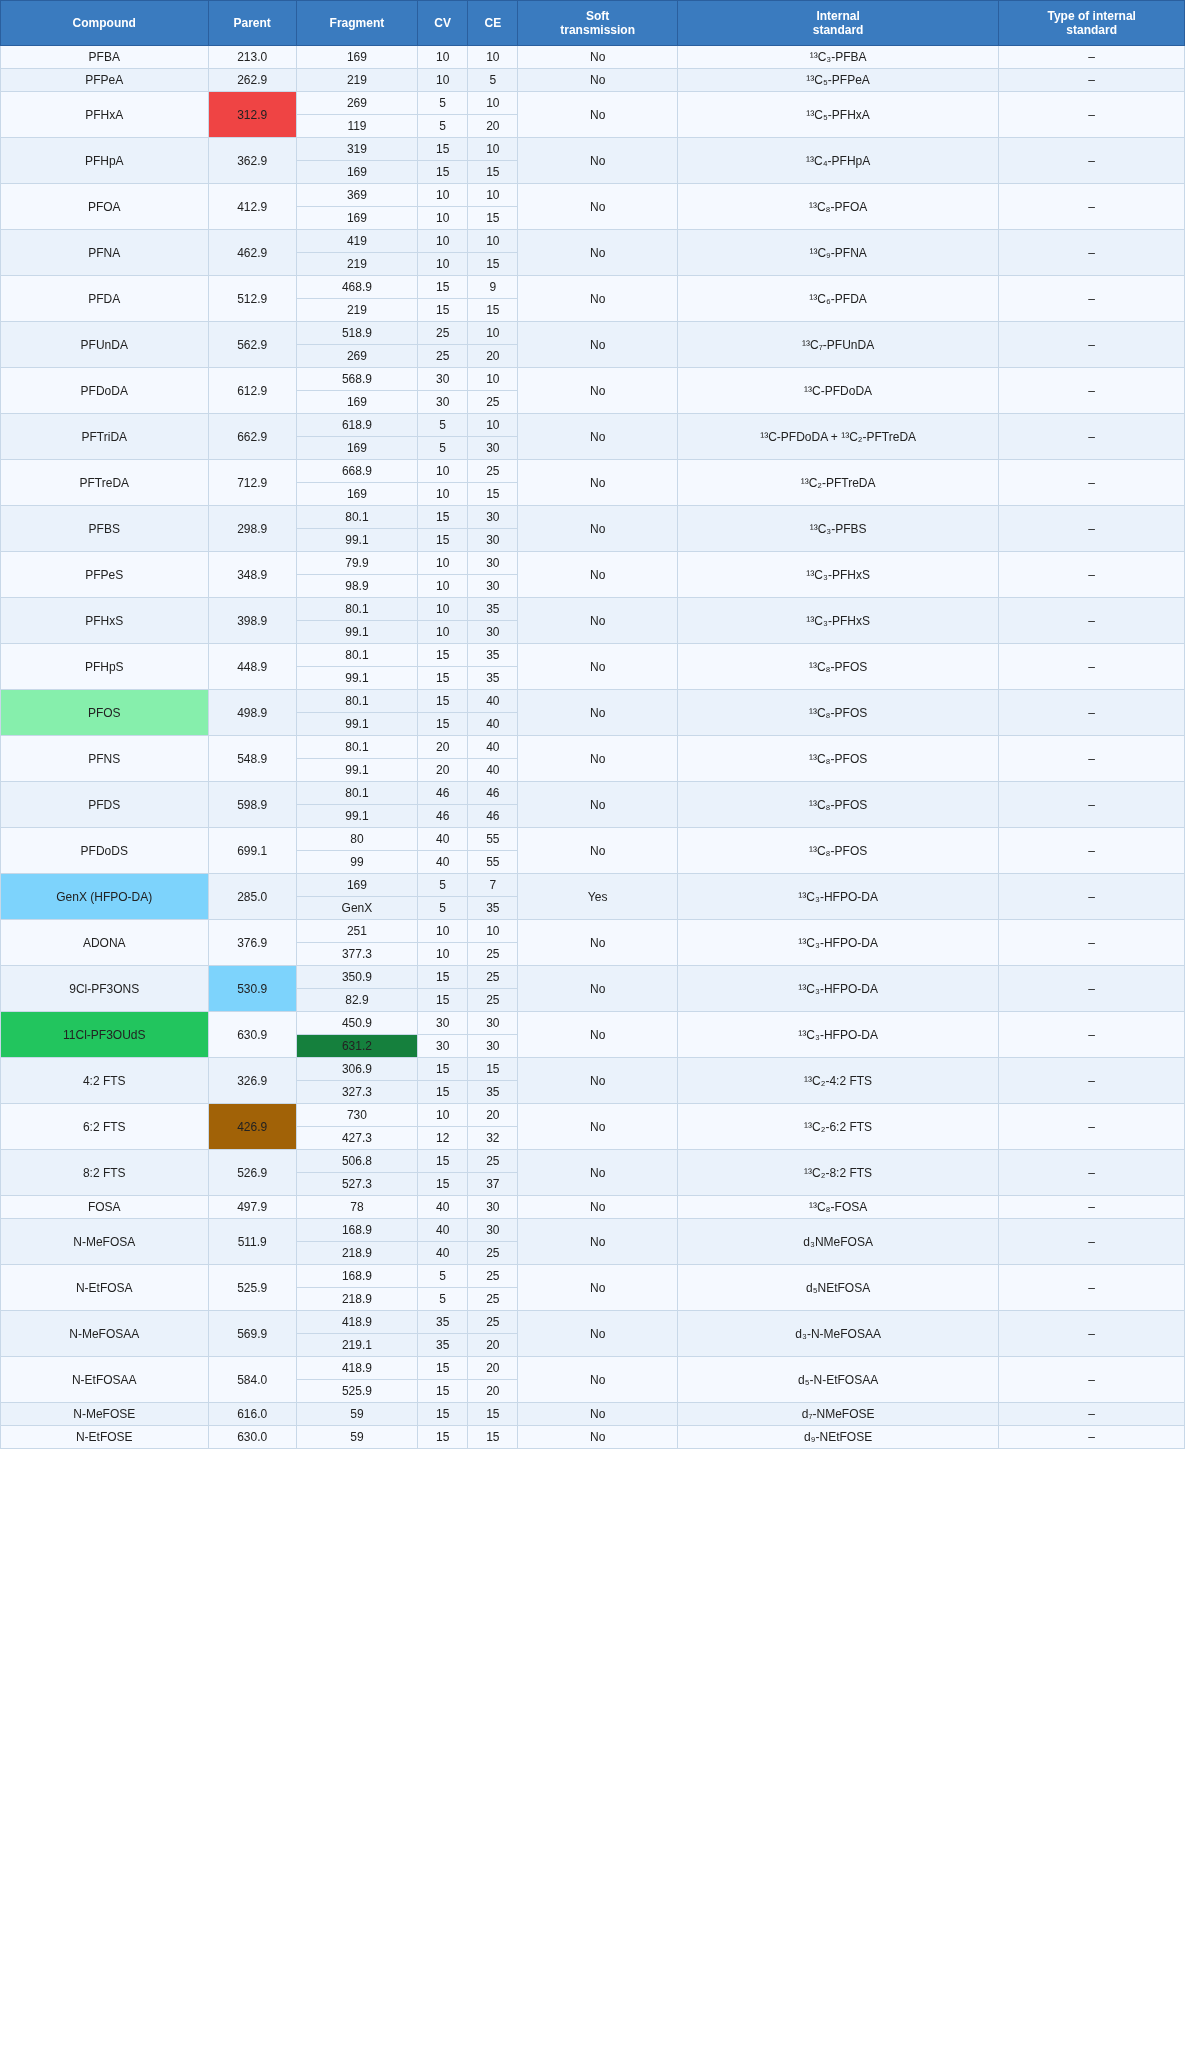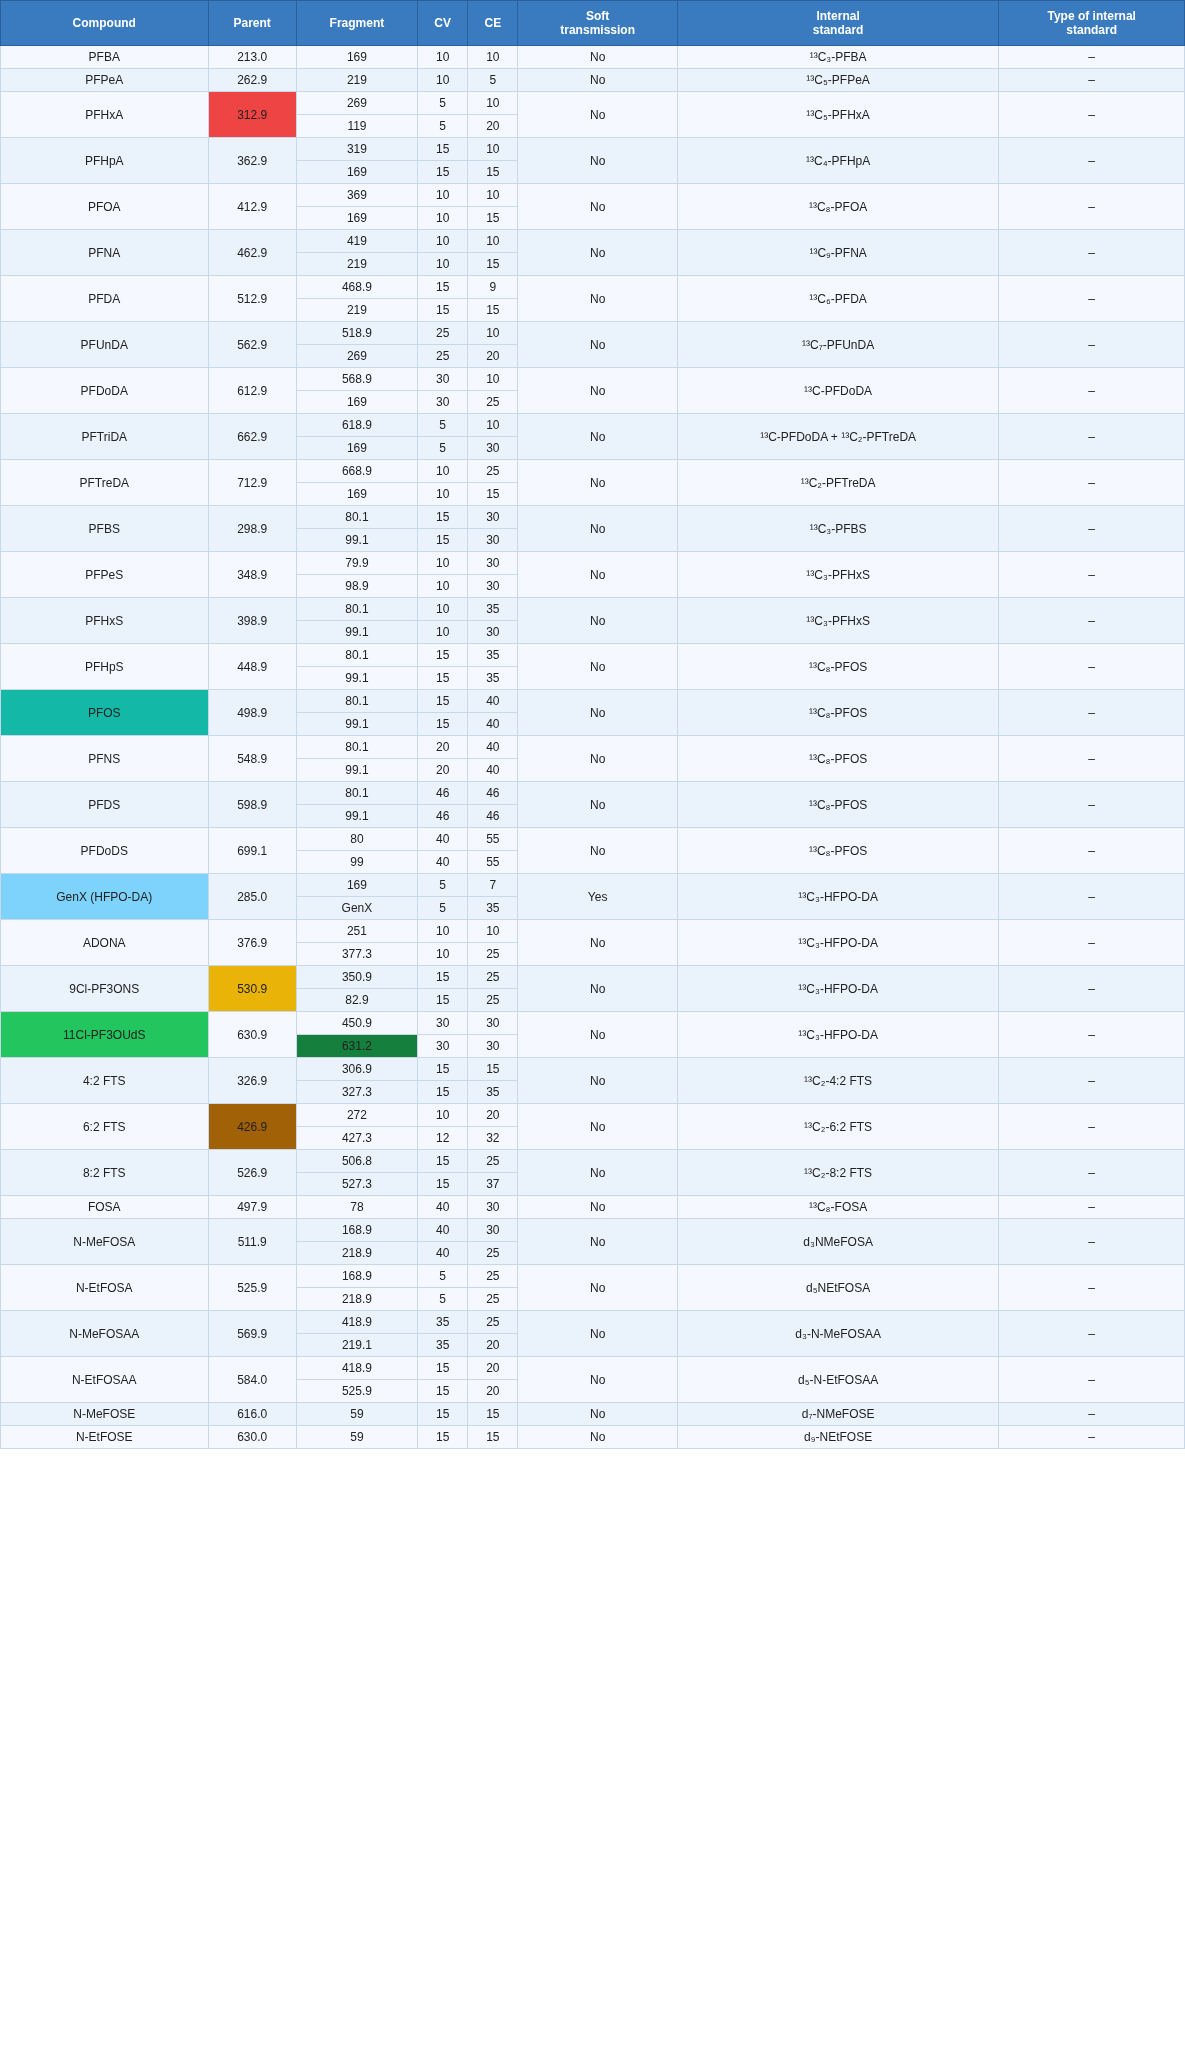--- a/index.html
+++ b/index.html
@@ -264,21 +264,21 @@
       <td rowspan="2" style="background:#f5f9ff">No</td>
       <td rowspan="2" style="background:#f5f9ff">¹³C₈-PFOS</td>
       <td rowspan="2" style="background:#f5f9ff">–</td>
     </tr>
       <tr>
       <td style="background:#f5f9ff">99.1</td>
       <td style="background:#f5f9ff">15</td>
       <td style="background:#f5f9ff">35</td>
     </tr>
       <tr>
-      <td rowspan="2" style="background:#14b8a6">PFOS</td>
+      <td rowspan="2" style="background:#86efac">PFOS</td>
       <td rowspan="2" style="background:#eaf2fb">498.9</td>
       <td style="background:#eaf2fb">80.1</td>
       <td style="background:#eaf2fb">15</td>
       <td style="background:#eaf2fb">40</td>
       <td rowspan="2" style="background:#eaf2fb">No</td>
       <td rowspan="2" style="background:#eaf2fb">¹³C₈-PFOS</td>
       <td rowspan="2" style="background:#eaf2fb">–</td>
     </tr>
       <tr>
       <td style="background:#eaf2fb">99.1</td>
@@ -355,21 +355,21 @@
       <td rowspan="2" style="background:#f5f9ff">¹³C₃-HFPO-DA</td>
       <td rowspan="2" style="background:#f5f9ff">–</td>
     </tr>
       <tr>
       <td style="background:#f5f9ff">377.3</td>
       <td style="background:#f5f9ff">10</td>
       <td style="background:#f5f9ff">25</td>
     </tr>
       <tr>
       <td rowspan="2" style="background:#eaf2fb">9Cl-PF3ONS</td>
-      <td rowspan="2" style="background:#eab308">530.9</td>
+      <td rowspan="2" style="background:#7dd3fc">530.9</td>
       <td style="background:#eaf2fb">350.9</td>
       <td style="background:#eaf2fb">15</td>
       <td style="background:#eaf2fb">25</td>
       <td rowspan="2" style="background:#eaf2fb">No</td>
       <td rowspan="2" style="background:#eaf2fb">¹³C₃-HFPO-DA</td>
       <td rowspan="2" style="background:#eaf2fb">–</td>
     </tr>
       <tr>
       <td style="background:#eaf2fb">82.9</td>
       <td style="background:#eaf2fb">15</td>
@@ -401,21 +401,21 @@
       <td rowspan="2" style="background:#eaf2fb">–</td>
     </tr>
       <tr>
       <td style="background:#eaf2fb">327.3</td>
       <td style="background:#eaf2fb">15</td>
       <td style="background:#eaf2fb">35</td>
     </tr>
       <tr>
       <td rowspan="2" style="background:#f5f9ff">6:2 FTS</td>
       <td rowspan="2" style="background:#a16207">426.9</td>
-      <td style="background:#f5f9ff">272</td>
+      <td style="background:#f5f9ff">730</td>
       <td style="background:#f5f9ff">10</td>
       <td style="background:#f5f9ff">20</td>
       <td rowspan="2" style="background:#f5f9ff">No</td>
       <td rowspan="2" style="background:#f5f9ff">¹³C₂-6:2 FTS</td>
       <td rowspan="2" style="background:#f5f9ff">–</td>
     </tr>
       <tr>
       <td style="background:#f5f9ff">427.3</td>
       <td style="background:#f5f9ff">12</td>
       <td style="background:#f5f9ff">32</td>

